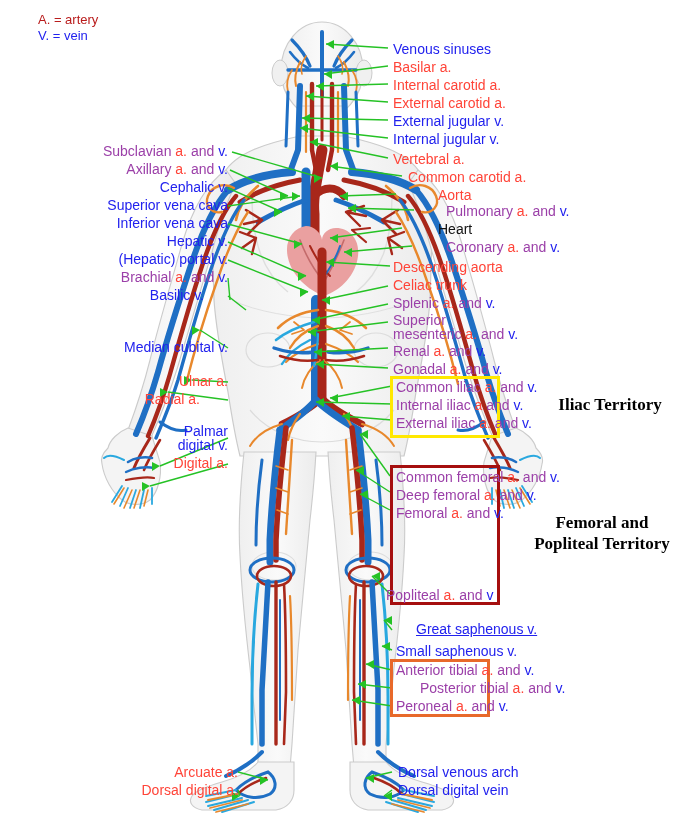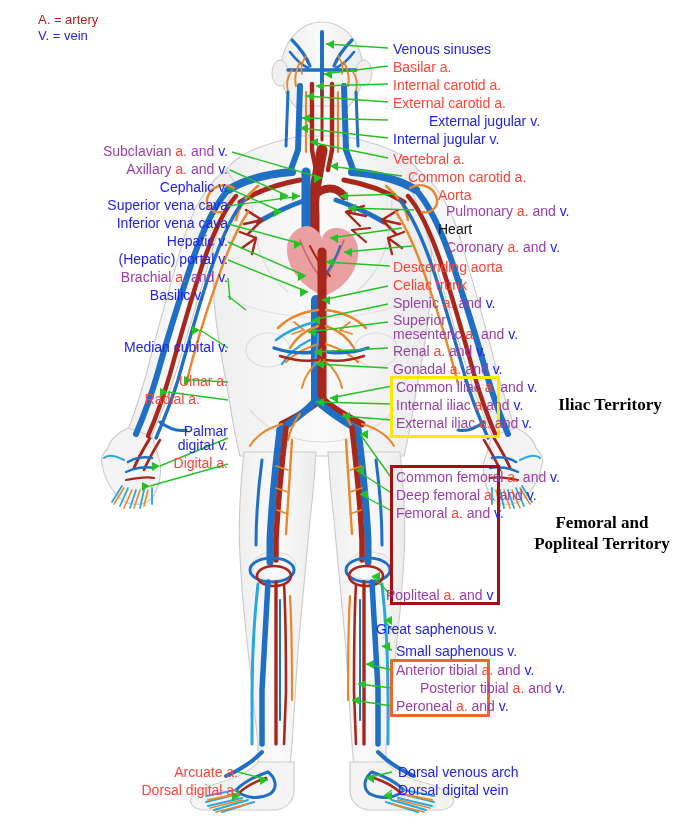--- a/index.html
+++ b/index.html
@@ -477,58 +477,58 @@
   <div class="terr" style="left:530px;top:394px;width:160px;">Iliac Territory</div>
   <div class="terr" style="left:512px;top:512px;width:180px;">
     <div>Femoral and</div>
     <div>Popliteal Territory</div>
   </div>
 
   <div class="lbl vein" style="left:393px;top:42px;">Venous sinuses</div>
   <div class="lbl art" style="left:393px;top:60px;">Basilar a.</div>
   <div class="lbl art" style="left:393px;top:78px;">Internal carotid a.</div>
   <div class="lbl art" style="left:393px;top:96px;text-align:right;">External carotid a.</div>
-  <div class="lbl vein" style="left:393px;top:114px;margin-left:36px;">External jugular v.</div>
+  <div class="lbl vein" style="left:393px;top:114px;">External jugular v.</div>
   <div class="lbl vein" style="left:393px;top:132px;">Internal jugular v.</div>
   <div class="lbl art" style="left:393px;top:152px;">Vertebral a.</div>
   <div class="lbl art" style="left:408px;top:170px;">Common carotid a.</div>
   <div class="lbl art" style="left:438px;top:188px;">Aorta</div>
   <div class="lbl both" style="left:446px;top:204px;">Pulmonary <span class="a">a.</span> and <span class="v">v.</span></div>
   <div class="lbl plain" style="left:438px;top:222px;">Heart</div>
   <div class="lbl both" style="left:446px;top:240px;">Coronary <span class="a">a.</span> and <span class="v">v.</span></div>
   <div class="lbl art" style="left:393px;top:260px;">Descending aorta</div>
   <div class="lbl art" style="left:393px;top:278px;">Celiac trunk</div>
   <div class="lbl both" style="left:393px;top:296px;">Splenic <span class="a">a.</span> and <span class="v">v.</span></div>
   <div class="lbl both two" style="left:393px;top:313px;width:150px;">Superior<br>mesenteric <span class="a">a.</span> and <span class="v">v.</span></div>
   <div class="lbl both" style="left:393px;top:344px;">Renal <span class="a">a.</span> and <span class="v">v.</span></div>
   <div class="lbl both" style="left:393px;top:362px;">Gonadal <span class="a">a.</span> and <span class="v">v.</span></div>
   <div class="lbl both" style="left:396px;top:380px;">Common iliac <span class="a">a.</span> and <span class="v">v.</span></div>
   <div class="lbl both" style="left:396px;top:398px;">Internal iliac <span class="a">a</span> and <span class="v">v.</span></div>
   <div class="lbl both" style="left:396px;top:416px;">External iliac <span class="a">a.</span> and <span class="v">v.</span></div>
   <div class="lbl both" style="left:396px;top:470px;">Common femoral <span class="a">a.</span> and <span class="v">v.</span></div>
   <div class="lbl both" style="left:396px;top:488px;">Deep femoral <span class="a">a.</span> and <span class="v">v.</span></div>
   <div class="lbl both" style="left:396px;top:506px;">Femoral <span class="a">a.</span> and <span class="v">v.</span></div>
   <div class="lbl both" style="left:386px;top:588px;">Popliteal <span class="a">a.</span> and <span class="v">v</span></div>
-  <div class="lbl vein" style="left:376px;top:622px;">Great saphenous v.</div>
+  <div class="lbl vein" style="left:416px;top:622px;text-decoration:underline;">Great saphenous v.</div>
   <div class="lbl vein" style="left:396px;top:644px;">Small saphenous v.</div>
   <div class="lbl both" style="left:396px;top:663px;">Anterior tibial <span class="a">a.</span> and <span class="v">v.</span></div>
   <div class="lbl both" style="left:420px;top:681px;">Posterior tibial <span class="a">a.</span> and <span class="v">v.</span></div>
   <div class="lbl both" style="left:396px;top:699px;">Peroneal <span class="a">a.</span> and <span class="v">v.</span></div>
   <div class="lbl vein" style="left:398px;top:765px;">Dorsal venous arch</div>
   <div class="lbl vein" style="left:398px;top:783px;">Dorsal digital vein</div>
 
   <div class="lbl both r" style="left:0px;top:144px;width:228px;">Subclavian <span class="a">a.</span> and <span class="v">v.</span></div>
   <div class="lbl both r" style="left:0px;top:162px;width:228px;">Axillary <span class="a">a.</span> and <span class="v">v.</span></div>
   <div class="lbl vein r" style="left:0px;top:180px;width:228px;">Cephalic v.</div>
   <div class="lbl vein r" style="left:0px;top:198px;width:228px;">Superior vena cava</div>
   <div class="lbl vein r" style="left:0px;top:216px;width:228px;">Inferior vena cava</div>
   <div class="lbl vein r" style="left:0px;top:234px;width:228px;">Hepatic v.</div>
   <div class="lbl vein r" style="left:0px;top:252px;width:228px;">(Hepatic) portal v.</div>
   <div class="lbl both r" style="left:0px;top:270px;width:228px;">Brachial <span class="a">a.</span> and <span class="v">v.</span></div>
-  <div class="lbl vein r" style="left:0px;top:288px;width:184px;padding-left:20px;">Basilic v.</div>
+  <div class="lbl vein r" style="left:0px;top:288px;width:204px;">Basilic v.</div>
   <div class="lbl vein r" style="left:0px;top:340px;width:228px;">Median cubital v.</div>
   <div class="lbl art r" style="left:0px;top:374px;width:228px;">Ulnar a.</div>
   <div class="lbl art r" style="left:0px;top:392px;width:200px;">Radial a.</div>
   <div class="lbl vein r two" style="left:0px;top:424px;width:228px;">
     <span>Palmar</span><br>
     <span>digital v.</span>
   </div>
   <div class="lbl art r" style="left:0px;top:456px;width:228px;">Digital a.</div>
   <div class="lbl art r" style="left:0px;top:765px;width:238px;">Arcuate a.</div>
   <div class="lbl art r" style="left:0px;top:783px;width:238px;">Dorsal digital a.</div>

